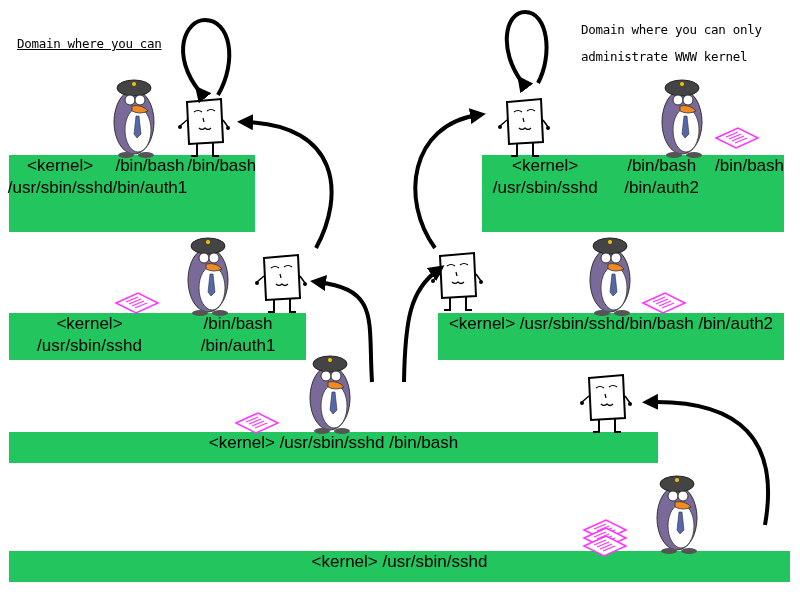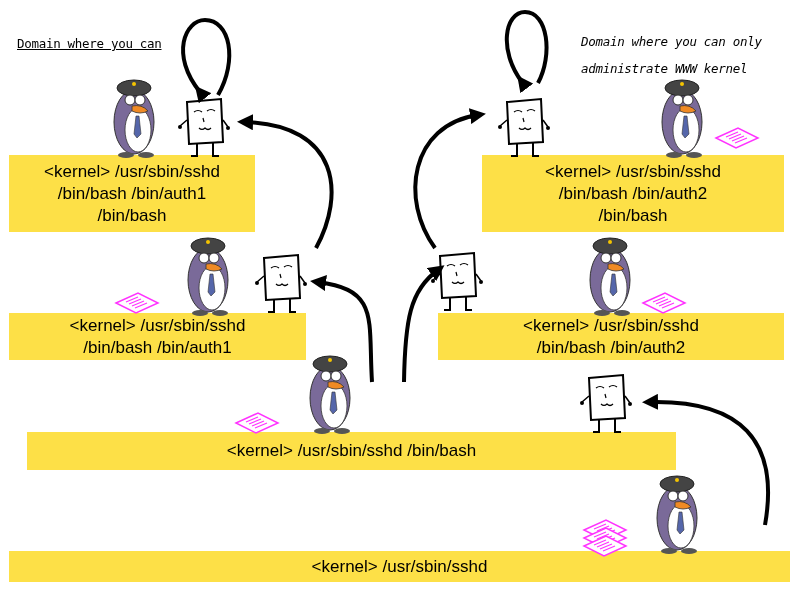--- a/index.html
+++ b/index.html
@@ -1,31 +1,31 @@
 <!DOCTYPE html>
 <html><head>
 <meta charset="utf-8">
 <style>
   html, body { margin:0; padding:0; background:#ffffff; }
   body { width:800px; height:600px; position:relative; overflow:hidden;
          font-family:"Liberation Sans", sans-serif; }
-  .block { position:absolute; background:#fde047; color:#000;
+  .block { position:absolute; background:#22c55e; color:#000;
            font-size:17px; line-height:22px; text-align:center;
-           display:flex; flex-direction:column; justify-content:center; }
+           display:flex; flex-direction:row; justify-content:center; }
   .caption { position:absolute; font-family:"DejaVu Sans Mono", monospace;
              font-size:12.5px; line-height:27px; color:#000; letter-spacing:-0.3px; }
   svg.layer { position:absolute; left:0; top:0; }
 </style>
 </head>
 <body>
 
 <div class="caption" style="left:17px; top:30px;text-decoration:underline;">
   <div>Domain where you can</div>
 </div>
-<div class="caption" style="left:581px; top:28px;font-style:italic;">
+<div class="caption" style="left:581px; top:16px;">
   <div>Domain where you can only</div>
   <div>administrate WWW kernel</div>
 </div>
 
 <div class="block" style="left:9px; top:155px; width:246px; height:77px;">
   <div>&lt;kernel&gt; /usr/sbin/sshd</div>
   <div>/bin/bash /bin/auth1</div>
   <div>/bin/bash</div>
 </div>
 <div class="block" style="left:482px; top:155px; width:302px; height:77px;">
@@ -34,21 +34,21 @@
   <div>/bin/bash</div>
 </div>
 <div class="block" style="left:9px; top:313px; width:297px; height:47px;">
   <div>&lt;kernel&gt; /usr/sbin/sshd</div>
   <div>/bin/bash /bin/auth1</div>
 </div>
 <div class="block" style="left:438px; top:313px; width:346px; height:47px;">
   <div>&lt;kernel&gt; /usr/sbin/sshd</div>
   <div>/bin/bash /bin/auth2</div>
 </div>
-<div class="block" style="left:27px; top:432px; width:649px; height:38px;">
+<div class="block" style="left:9px; top:432px; width:649px; height:31px;">
   <div>&lt;kernel&gt; /usr/sbin/sshd /bin/bash</div>
 </div>
 <div class="block" style="left:9px; top:551px; width:781px; height:31px;">
   <div>&lt;kernel&gt; /usr/sbin/sshd</div>
 </div>
 
 <svg class="layer" width="800" height="600" viewBox="0 0 800 600">
   <defs>
     <marker id="ah" viewBox="0 0 10 10" refX="5" refY="5" markerWidth="4" markerHeight="4" orient="auto">
       <path d="M0,0 L10,5 L0,10 z" fill="#000"></path>

